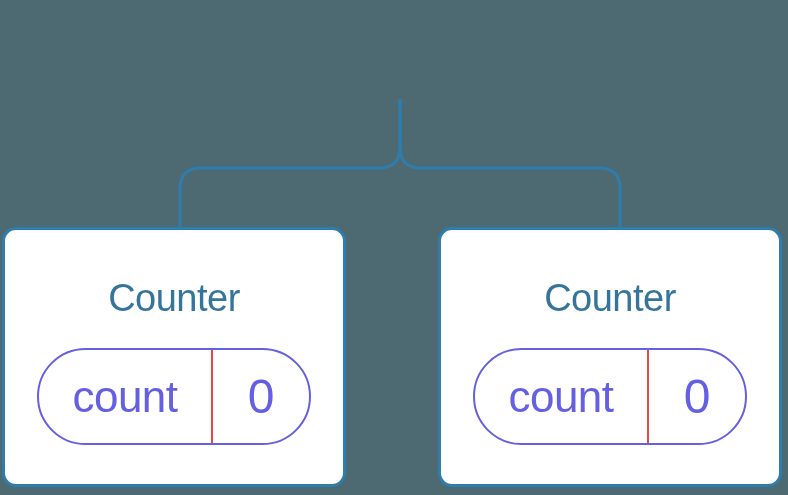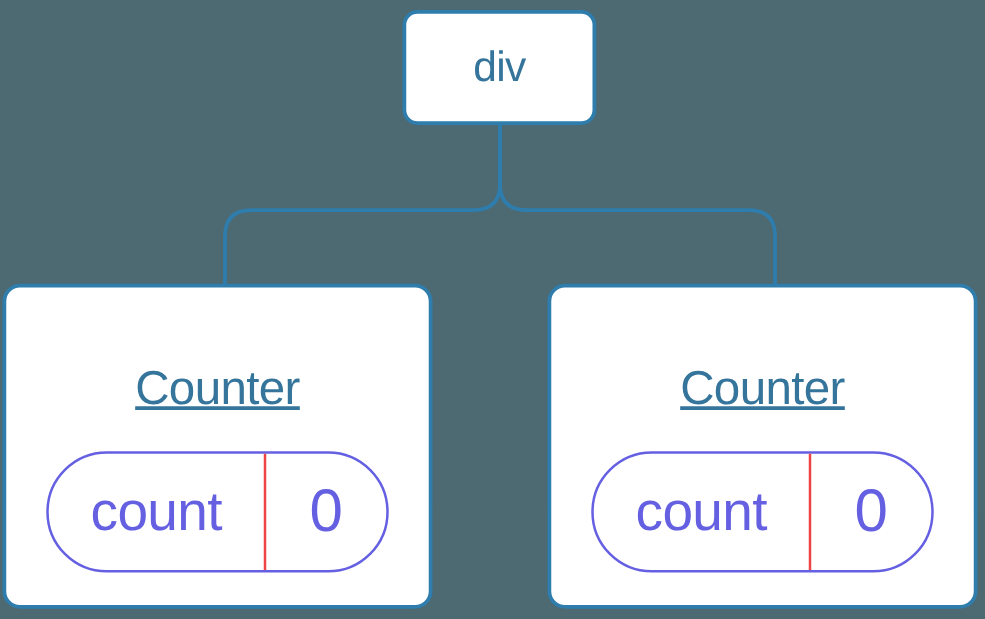--- a/index.html
+++ b/index.html
@@ -54,27 +54,26 @@
     background: #FFFFFF;
     border: 3px solid #2E7DAD;
     border-radius: 14px;
     display: flex;
     flex-direction: column;
     align-items: center;
   }
   .card-left  { left: 2px; }
   .card-right { left: 438px; }
   .card-title {
-    margin-top: 57px;
+    margin-top: 44px;
     line-height: 48px;
     font-size: 38px;
     font-weight: 500;
     letter-spacing: -0.5px;
     color: #35749B;
-    text-decoration: underline;
   }
   .state-pill {
     margin-top: 26px;
     width: 274px;
     height: 97px;
     box-sizing: border-box;
     border: 2px solid #6560E2;
     border-radius: 49px;
     display: flex;
     align-items: stretch;
@@ -102,23 +101,20 @@
 </head>
 <body>
 
 <div class="stage">
 
   <svg class="connectors" viewBox="0 0 788 495" xmlns="http://www.w3.org/2000/svg">
     <path d="M 400 99 L 400 147 C 400 161 393 168 379 168 L 201 168 C 187 168 180 175 180 189 L 180 229"></path>
     <path d="M 400 99 L 400 147 C 400 161 407 168 421 168 L 599 168 C 613 168 620 175 620 189 L 620 229"></path>
   </svg>
 
-  <div class="node-root">
-    <span>div</span>
-  </div>
 
   <div class="card card-left">
     <div class="card-title">Counter</div>
     <div class="state-pill">
       <span class="state-key">count</span>
       <span class="state-value">0</span>
     </div>
   </div>
 
   <div class="card card-right">

